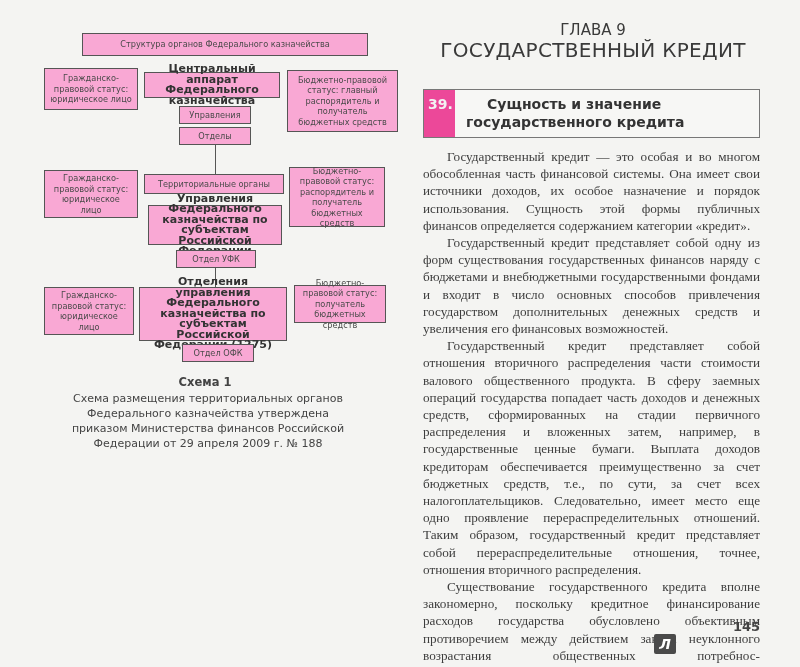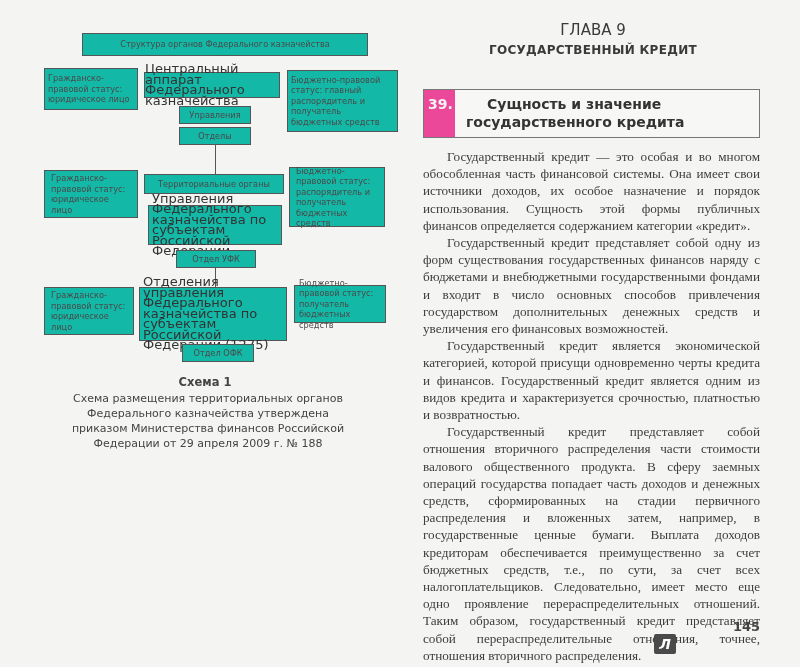--- a/index.html
+++ b/index.html
@@ -1,20 +1,20 @@
 <!DOCTYPE html>
 <html><head>
 <meta charset="utf-8">
 <style>
   html, body { margin:0; padding:0; }
   body { width:800px; height:667px; background:#f4f4f2; position:relative; overflow:hidden; color:#3a3a3a; }
-  .box { position:absolute; border:1.3px solid #555; background:#14b8a6; box-sizing:border-box;
-         display:flex; align-items:center; justify-content:center; text-align:left;
+  .box { position:absolute; border:1.3px solid #555; background:#f9a8d4; box-sizing:border-box;
+         display:flex; align-items:center; justify-content:center; text-align:center;
          font-family:"DejaVu Sans", sans-serif; font-size:8.2px; line-height:10.5px; color:#4a4a4a; }
-  .box.bold { font-weight:normal; color:#333; font-size:13px; }
+  .box.bold { font-weight:bold; color:#333; font-size:11px; }
   .line { position:absolute; background:#555; }
   .caption { position:absolute; left:20px; width:370px; text-align:center; font-family:"DejaVu Sans", sans-serif; color:#444; }
   .right { position:absolute; left:423px; width:340px; }
   .chap { font-family:"DejaVu Sans", sans-serif; color:#3a3a3a; }
   .para { font-family:"Liberation Serif", serif; font-size:13.2px; line-height:17.2px; color:#3d3d3d; text-align:justify; margin:0; }
   .para.indent { text-indent:24px; }
   .para.last { text-align-last:justify; }
 </style>
 </head>
 <body>
@@ -40,35 +40,34 @@
   <div class="box bold" style="left:139px;top:287px;width:148px;height:54px;padding:0 3px;">Отделения управления Федерального казначейства по субъектам Российской Федерации (1275)</div>
   <div class="box" style="left:294px;top:285px;width:92px;height:38px;padding:0 4px;">Бюджетно-правовой статус: получатель бюджетных средств</div>
   <div class="box" style="left:182px;top:344px;width:72px;height:18px;">Отдел ОФК</div>
 
   <div class="caption" style="top:375px;font-weight:bold;font-size:11.5px;">Схема 1</div>
   <div class="caption" style="top:391px;left:58px;width:300px;font-size:11px;line-height:15px;">Схема размещения территориальных органов Федерального казначейства утверждена приказом Министерства финансов Российской Федерации от 29 апреля 2009 г. № 188</div>
 </div>
 
 <div class="right" style="top:22px;text-align:center;">
   <div class="chap" style="font-size:15px;line-height:17px;">ГЛАВА 9</div>
-  <div class="chap" style="font-size:12px;font-weight:bold;line-height:22px;letter-spacing:0.3px;">ГОСУДАРСТВЕННЫЙ КРЕДИТ</div>
+  <div class="chap" style="font-size:20px;font-weight:normal;line-height:22px;letter-spacing:0.3px;">ГОСУДАРСТВЕННЫЙ КРЕДИТ</div>
 </div>
 
 <div style="position:absolute;left:423px;top:89px;width:337px;height:49px;border:1.3px solid #777;box-sizing:border-box;display:flex;background:#f7f7f5;">
   <div style="width:31px;background:#ec4899;color:#f2f2f2;font-family:'DejaVu Sans',sans-serif;font-weight:bold;font-size:14px;padding:6px 0 0 4px;box-sizing:border-box;">39.</div>
   <div style="padding:5px 0 0 9px;font-family:'DejaVu Sans',sans-serif;font-weight:bold;font-size:14px;line-height:18px;color:#333;text-align:center;">
     <div>Сущность и значение</div>
     <div style="padding-left:2px;">государственного кредита</div>
   </div>
 </div>
 
 <div class="right" style="top:148px;width:337px;">
   <p class="para indent">Государственный кредит — это особая и во многом обособленная часть финансовой системы. Она имеет свои источники доходов, их особое назначение и порядок использования. Сущность этой формы публичных финансов определяется содержанием категории «кредит».</p>
   <p class="para indent">Государственный кредит представляет собой одну из форм существования государственных финансов наряду с бюджетами и внебюджетными государственными фондами и входит в число основных способов привлечения государством дополнительных денежных средств и увеличения его финансовых возможностей.</p>
-  <p class="para indent">Государственный кредит является экономической категорией, которой присущи одновременно черты кредита и финансов. Государственный кредит является одним из видов кредита и характеризуется срочностью, платностью и возвратностью.</p>
   <p class="para indent">Государственный кредит представляет собой отношения вторичного распределения части стоимости валового общественного продукта. В сферу заемных операций государства попадает часть доходов и денежных средств, сформированных на стадии первичного распределения и вложенных затем, например, в государственные ценные бумаги. Выплата доходов кредиторам обеспечивается преимущественно за счет бюджетных средств, т.е., по сути, за счет всех налогоплательщиков. Следовательно, имеет место еще одно проявление перераспределительных отношений. Таким образом, государственный кредит представляет собой перераспределительные отношения, точнее, отношения вторичного распределения.</p>
   <p class="para indent last">Существование государственного кредита вполне закономерно, поскольку кредитное финансирование расходов государства обусловлено объективным противоречием между действием закона неуклонного возрастания общественных потребнос-</p>
 </div>
 
 <div style="position:absolute;left:733px;top:619px;font-family:'DejaVu Sans',sans-serif;font-weight:bold;font-size:13px;color:#444;">145</div>
 
 <div style="position:absolute;left:654px;top:634px;width:22px;height:20px;background:#4a4a4a;border-radius:2px;color:#fff;font-family:'DejaVu Sans',sans-serif;font-weight:bold;font-style:italic;font-size:14px;line-height:20px;text-align:center;">
   <span>Л</span>
 </div>
 

